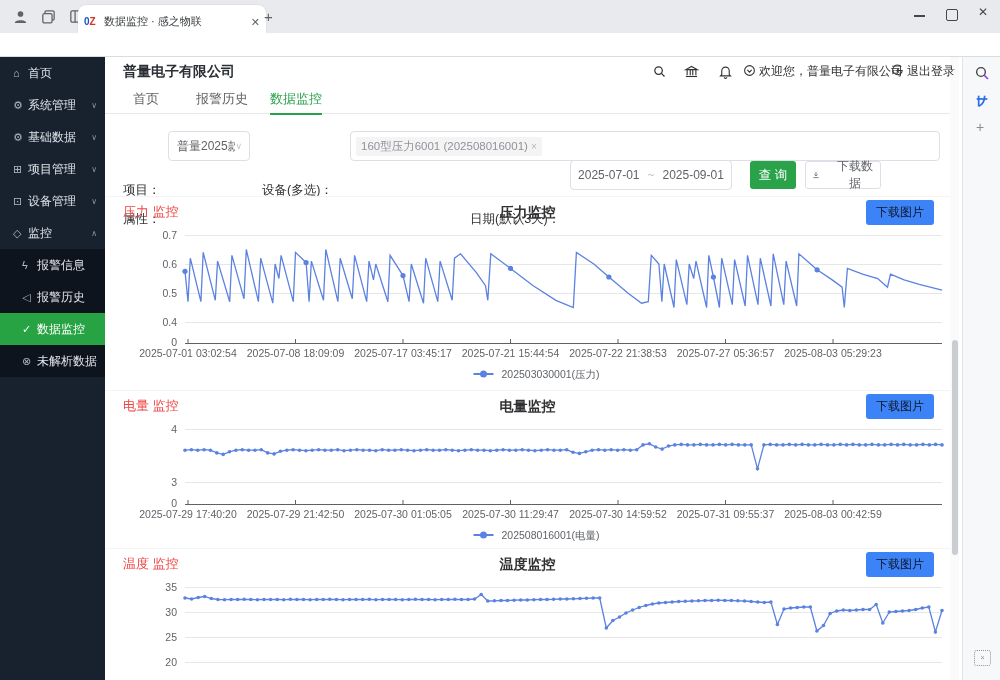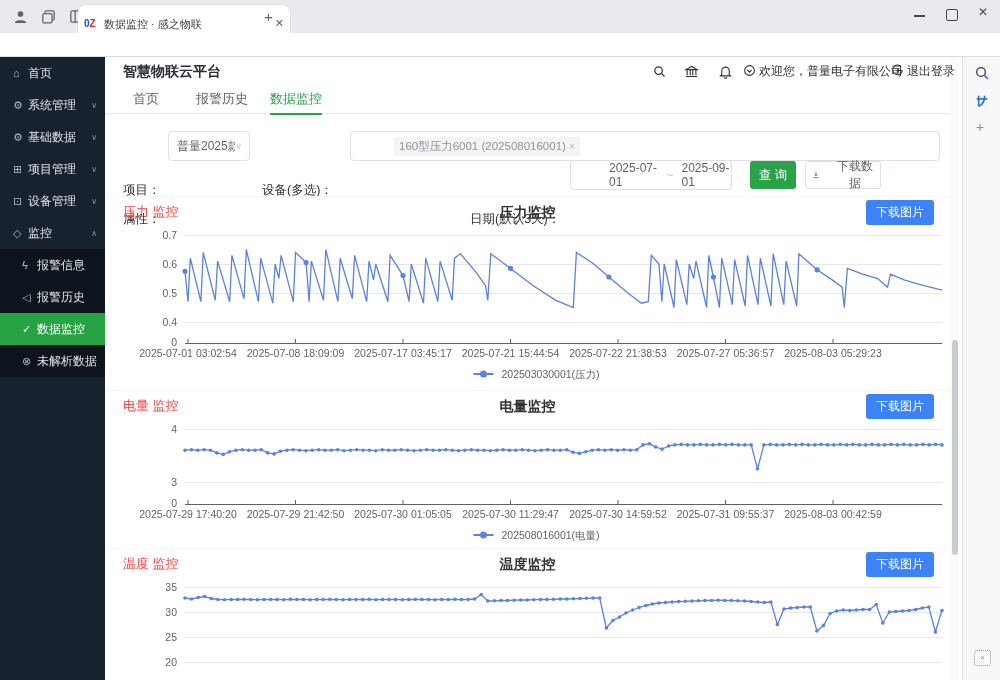--- a/index.html
+++ b/index.html
@@ -2,22 +2,22 @@
 <html><head>
 <meta charset="utf-8">
 <style>
   html,body{margin:0;padding:0;}
   body{font-family:"Liberation Sans","DejaVu Sans",sans-serif;}
   #screen{position:relative;width:1000px;height:680px;overflow:hidden;background:#fff;}
 
   
   .chrome-tabs{position:absolute;left:0;top:0;width:1000px;height:33px;background:#e8eaee;}
   .chrome-ic{position:absolute;top:8px;width:17px;height:17px;color:#5f6368;}
-  .active-tab{position:absolute;left:78px;top:5px;width:212px;height:28px;background:#fff;
-    border-radius:8px 8px 0 0;box-shadow:0 0 2px rgba(0,0,0,.12);display:flex;align-items:flex-start;padding:12px 6px;box-sizing:border-box;}
+  .active-tab{position:absolute;left:78px;top:5px;width:188px;height:28px;background:#fff;
+    border-radius:8px 8px 0 0;box-shadow:0 0 2px rgba(0,0,0,.12);display:flex;align-items:flex-end;padding:4px 6px;box-sizing:border-box;}
   .favicon{width:16px;height:14px;font-size:10px;font-weight:bold;line-height:14px;flex:0 0 auto;}
   .fav-b{color:#1557c0;}.fav-r{color:#d93025;}
   .tab-title{font-size:11px;color:#3c4043;white-space:nowrap;overflow:hidden;flex:1;margin-left:4px;}
   .tab-close{font-size:11px;color:#5f6368;margin-left:4px;cursor:default;}
   .new-tab{position:absolute;left:264px;top:8px;font-size:15px;color:#5f6368;}
   .win-btn{position:absolute;top:5px;font-size:12px;color:#45474a;width:22px;text-align:center;}
   .win-min-bar{position:absolute;left:914px;top:15px;width:11px;height:1.5px;background:#45474a;}
   .win-max-box{position:absolute;left:946px;top:9px;width:10px;height:10px;border:1.2px solid #45474a;border-radius:2px;}
 
   .chrome-addr{position:absolute;left:0;top:33px;width:1000px;height:24px;background:#fff;border-bottom:1px solid #dadce0;box-sizing:border-box;}
@@ -61,34 +61,34 @@
   .logout{position:absolute;left:786px;top:0;line-height:29px;font-size:12px;color:#303133;white-space:nowrap;}
   .hd-inline-ic{position:relative;top:2px;margin-right:3px;}
 
   .tabs-row{position:absolute;left:0;top:29px;width:845px;height:28px;border-bottom:1px solid #e8e8e8;box-sizing:border-box;}
   .tab{position:absolute;top:0;height:27px;line-height:26px;font-size:13px;color:#606266;cursor:default;}
   .tab.active{color:#2aa24a;border-bottom:2px solid #2aa24a;}
 
   
   .f-label{position:absolute;font-size:12.5px;color:#303133;line-height:30px;white-space:nowrap;margin-top:44px;}
   .f-box{position:absolute;border:1px solid #dcdfe6;border-radius:4px;background:#fff;box-sizing:border-box;height:30px;
-    display:flex;align-items:center;font-size:12px;color:#606266;padding-left:38px;}
+    display:flex;align-items:center;font-size:12px;color:#606266;}
   .chev{color:#c0c4cc;font-size:9px;margin-left:auto;margin-right:7px;}
   .tag{background:#f4f4f5;color:#909399;border-radius:2px;font-size:11.5px;padding:2px 5px;margin-left:5px;white-space:nowrap;}
   .tag .x{color:#b4b7bd;margin-left:3px;font-size:10px;}
   .btn-green{position:absolute;background:#2aa24a;color:#fff;font-size:12.5px;border:none;border-radius:3px;height:28px;}
   .btn-plain{position:absolute;background:#fff;color:#606266;font-size:12px;border:1px solid #dcdfe6;border-radius:3px;height:28px;
     display:flex;align-items:center;justify-content:center;gap:16px;}
 
   
   .chart-sec{position:absolute;left:0;width:845px;border-top:1px solid #f4f4f4;}
   .cs-head{position:relative;height:30px;}
   .cs-label{position:absolute;left:18px;line-height:30px;font-size:13px;color:#ef4444;}
   .cs-title{position:absolute;left:0;width:845px;text-align:center;line-height:30px;font-size:14px;font-weight:bold;color:#303133;}
-  .cs-btn{position:absolute;right:16px;top:3px;background:#3d83f8;color:#ffffff;border:none;border-radius:3px;font-size:12px;padding:4px 10px;}
+  .cs-btn{position:absolute;right:16px;top:3px;background:#3d83f8;color:#0f172a;border:none;border-radius:3px;font-size:12px;padding:4px 10px;}
   svg.chart{display:block;}
   .tk{font-size:10.5px;fill:#5f6368;}
 </style>
 </head>
 <body>
 
 <div id="screen">
 
   <div class="chrome-tabs">
     <svg class="chrome-ic" style="left:12px" viewBox="0 0 24 24">
@@ -228,21 +228,21 @@
       <div class="s-item">
         <span class="s-ic">⊗</span>
         <span class="s-lb">未解析数据</span>
       </div>
     </div>
   </div>
 
   <div class="main">
 
     <div class="app-header">
-      <span class="app-title">智慧物联云平台</span>
+      <span class="app-title">普量电子有限公司</span>
       <svg class="hd-ic" style="left:547px" viewBox="0 0 24 24" fill="none" stroke="#333" stroke-width="2">
           <circle cx="10.5" cy="10.5" r="6"></circle>
           <line x1="15" y1="15" x2="20" y2="20"></line>
         </svg>
       <svg class="hd-ic" style="left:579px" viewBox="0 0 24 24" fill="none" stroke="#333" stroke-width="1.8">
           <path d="M3 9l9-5 9 5z"></path>
           <line x1="5" y1="9" x2="5" y2="18"></line>
           <line x1="10" y1="9" x2="10" y2="18"></line>
           <line x1="14" y1="9" x2="14" y2="18"></line>
           <line x1="19" y1="9" x2="19" y2="18"></line>

